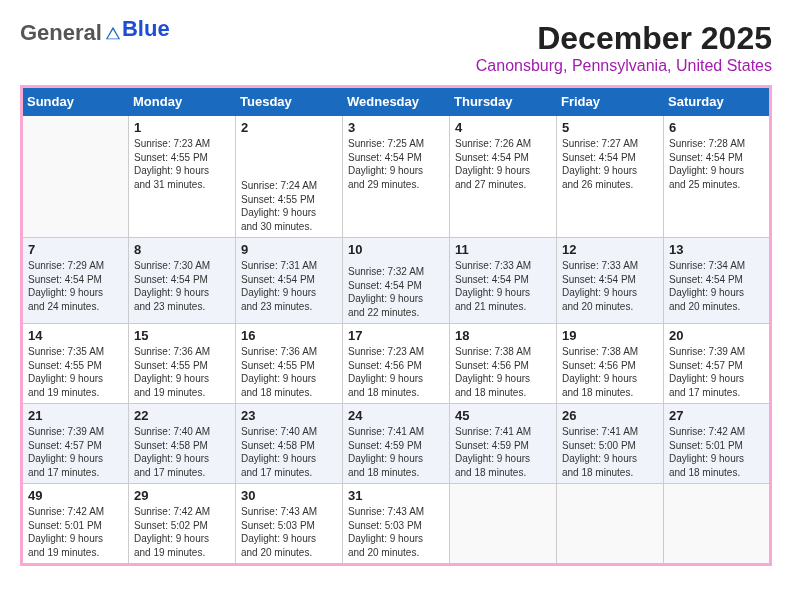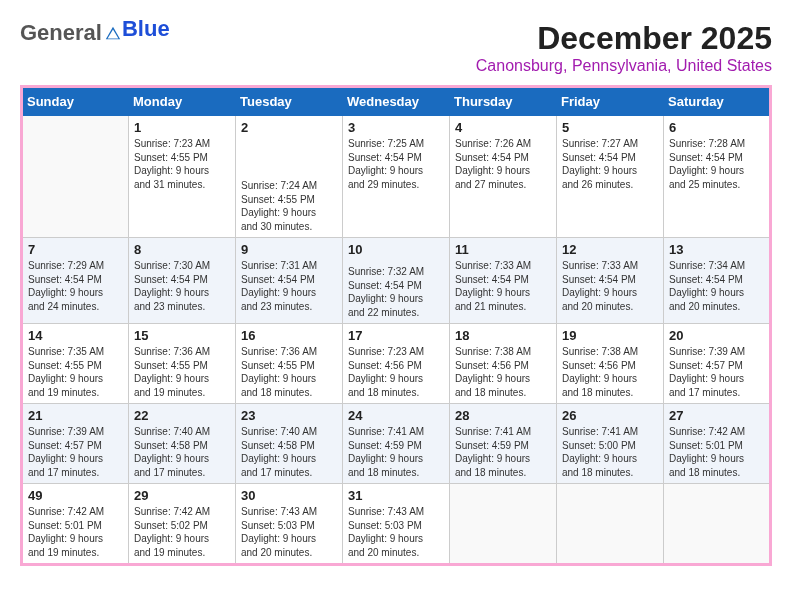--- a/index.html
+++ b/index.html
@@ -294,21 +294,21 @@
 and 17 minutes.</div>
         </td>
         <td>
           <div class="day-num">24</div>
           <div class="day-info" style="white-space: pre-line;">Sunrise: 7:41 AM
 Sunset: 4:59 PM
 Daylight: 9 hours
 and 18 minutes.</div>
         </td>
         <td>
-          <div class="day-num">28</div>
+          <div class="day-num">45</div>
           <div class="day-info" style="white-space: pre-line;">Sunrise: 7:41 AM
 Sunset: 4:59 PM
 Daylight: 9 hours
 and 18 minutes.</div>
         </td>
         <td>
           <div class="day-num">26</div>
           <div class="day-info" style="white-space: pre-line;">Sunrise: 7:41 AM
 Sunset: 5:00 PM
 Daylight: 9 hours

